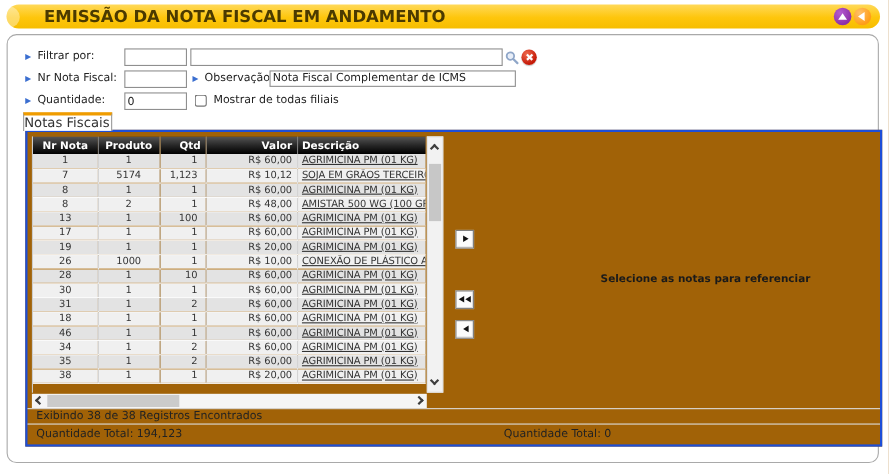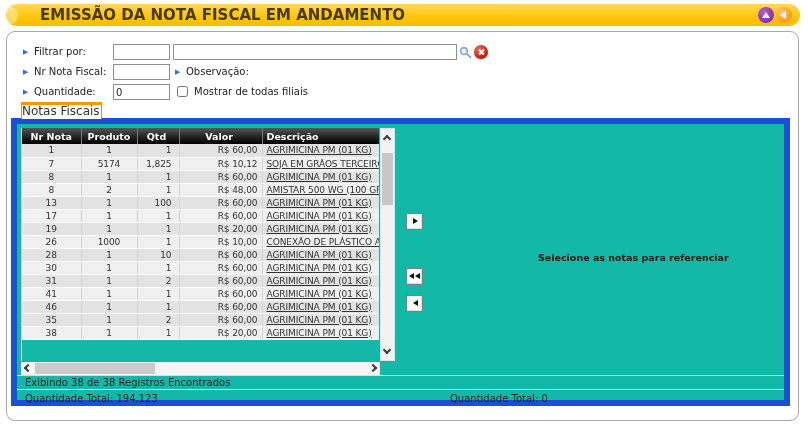--- a/index.html
+++ b/index.html
@@ -59,38 +59,38 @@
   .cbox { position:absolute; left:170px; top:54px; width:11px; height:11px; margin:0; }
   .cbox-label { position:absolute; left:187px; top:52px; line-height:16px; }
 
   
   .tab {
     position:absolute; left:14px; top:70px; width:81px; height:17px; z-index:3;
     background:#fff; border:1px solid #999; border-top:3px solid #ef9c00; border-bottom:none;
     text-align:left; line-height:13px; font-size:12px; color:#333; cursor:pointer;
   }
   .panel {
-    position:absolute; left:4px; top:86px; width:779px; height:288px;
-    border:6px solid #1d4ed8; background:#14b8a6;
+    position:absolute; left:16px; top:86px; width:779px; height:288px;
+    border:2px solid #1d4ed8; background:#a16207;
   }
 
   
   .table-viewport {
     position:absolute; left:4px; top:4px; width:358px; height:233px; overflow:hidden;
     border-left:1px solid #ccc;
   }
   table.grid { border-collapse:collapse; width:357px; table-layout:fixed; }
   .grid col.c0{width:59px;} .grid col.c1{width:56px;} .grid col.c2{width:42px;}
   .grid col.c3{width:83px;} .grid col.c4{width:117px;}
   .grid th {
     height:16px; background:linear-gradient(180deg,#565656 0%,#232323 55%,#000 100%);
     color:#fff; font-size:9.5px; font-weight:bold; border-right:1px solid #7a7a7a;
     white-space:nowrap; overflow:hidden; cursor:pointer;
   }
-  .grid th.a-c{text-align:center;} .grid th.a-r{text-align:center;padding-right:4px;} .grid th.a-l{text-align:left;padding-left:4px;}
+  .grid th.a-c{text-align:center;} .grid th.a-r{text-align:right;padding-right:4px;} .grid th.a-l{text-align:left;padding-left:4px;}
   .grid td {
     height:13px; font-size:9px; color:#333; letter-spacing:-0.1px;
     border-right:1px solid #d4d4d4; border-bottom:1px solid #fafafa;
     white-space:nowrap; overflow:hidden; cursor:default;
   }
   .grid tr.odd td { background:#e3e3e3; }
   .grid tr.even td { background:#f0f0f0; }
   .grid td.a-c{text-align:center;} .grid td.a-r2{text-align:right;padding-right:7px;}
   .grid td.a-r{text-align:right;padding-right:4px;} .grid td.a-l{text-align:left;padding-left:4px;text-decoration:underline;}
 
@@ -159,20 +159,21 @@
   <div class="clear-btn">
     <span class="bar b1"></span>
     <span class="bar b2"></span>
   </div>
 
   <span class="bullet row2" style="left:16px;">▶</span>
   <span class="flabel row2" style="left:27px;">Nr Nota Fiscal:</span>
   <input class="tin row2" style="left: 106px; width: 57px;" value="">
   <span class="bullet row2" style="left:168px;">▶</span>
   <span class="flabel row2" style="left:179px;">Observação:</span>
+  <input class="tin row2" style="left: 238px; width: 224px; height: 15px;" value="Nota Fiscal Complementar de ICMS">
 
   <span class="bullet row3" style="left:16px;">▶</span>
   <span class="flabel row3" style="left:27px;">Quantidade:</span>
   <input class="tin row3" style="left: 106px; width: 57px;" value="0">
   <input type="checkbox" class="cbox" style="">
   <span class="cbox-label">Mostrar de todas filiais</span>
 
   <div class="tab">Notas Fiscais</div>
 
   <div class="panel">
@@ -199,21 +200,21 @@
             <tr class="odd">
               <td class="a-c">1</td>
               <td class="a-c">1</td>
               <td class="a-r2">1</td>
               <td class="a-r">R$ 60,00</td>
               <td class="a-l">AGRIMICINA PM (01 KG)</td>
             </tr>
             <tr class="even">
               <td class="a-c">7</td>
               <td class="a-c">5174</td>
-              <td class="a-r2">1,825</td>
+              <td class="a-r2">1,123</td>
               <td class="a-r">R$ 10,12</td>
               <td class="a-l">SOJA EM GRÃOS TERCEIROS</td>
             </tr>
             <tr class="odd">
               <td class="a-c">8</td>
               <td class="a-c">1</td>
               <td class="a-r2">1</td>
               <td class="a-r">R$ 60,00</td>
               <td class="a-l">AGRIMICINA PM (01 KG)</td>
             </tr>
@@ -267,30 +268,37 @@
               <td class="a-l">AGRIMICINA PM (01 KG)</td>
             </tr>
             <tr class="odd">
               <td class="a-c">31</td>
               <td class="a-c">1</td>
               <td class="a-r2">2</td>
               <td class="a-r">R$ 60,00</td>
               <td class="a-l">AGRIMICINA PM (01 KG)</td>
             </tr>
             <tr class="even">
-              <td class="a-c">41</td>
+              <td class="a-c">18</td>
               <td class="a-c">1</td>
               <td class="a-r2">1</td>
               <td class="a-r">R$ 60,00</td>
               <td class="a-l">AGRIMICINA PM (01 KG)</td>
             </tr>
             <tr class="odd">
               <td class="a-c">46</td>
               <td class="a-c">1</td>
               <td class="a-r2">1</td>
+              <td class="a-r">R$ 60,00</td>
+              <td class="a-l">AGRIMICINA PM (01 KG)</td>
+            </tr>
+            <tr class="even">
+              <td class="a-c">34</td>
+              <td class="a-c">1</td>
+              <td class="a-r2">2</td>
               <td class="a-r">R$ 60,00</td>
               <td class="a-l">AGRIMICINA PM (01 KG)</td>
             </tr>
             <tr class="odd">
               <td class="a-c">35</td>
               <td class="a-c">1</td>
               <td class="a-r2">2</td>
               <td class="a-r">R$ 60,00</td>
               <td class="a-l">AGRIMICINA PM (01 KG)</td>
             </tr>

